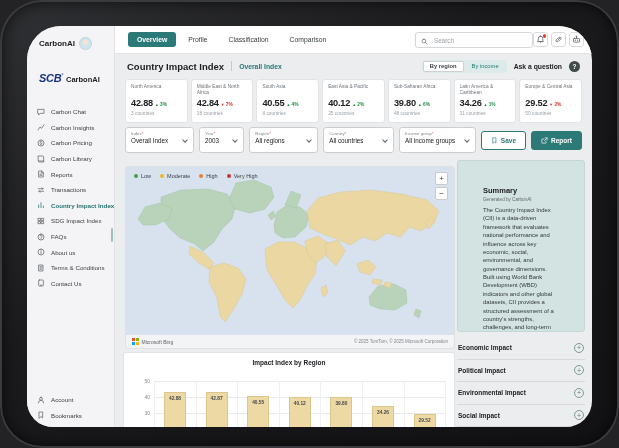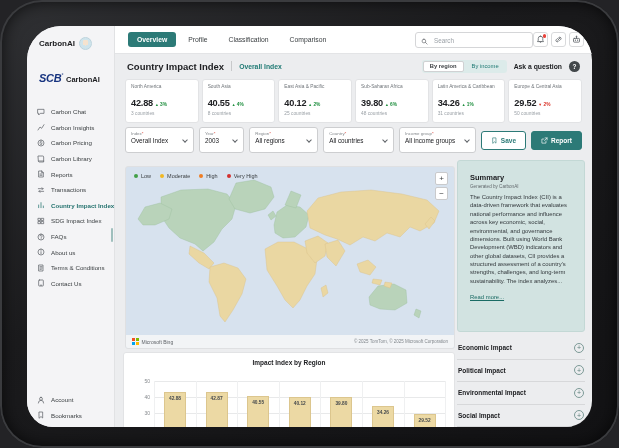--- a/index.html
+++ b/index.html
@@ -81,21 +81,21 @@
   .zoomers{position:absolute;top:5px;right:6px;display:flex;flex-direction:column;gap:2px;z-index:3;}
   .zbtn{width:13px;height:13px;background:#fff;border:1px solid #c9cacc;border-radius:2px;font-size:8px;color:#3c4043;display:flex;align-items:center;justify-content:center;}
   .attr{position:absolute;bottom:0;left:0;right:0;height:13px;background:rgba(244,245,246,.92);display:flex;align-items:center;justify-content:space-between;padding:0 6px;z-index:3;}
   .ms{display:flex;align-items:center;gap:3px;}
   .ms-logo{display:grid;grid-template-columns:3px 3px;grid-template-rows:3px 3px;gap:.5px;}
   .ms-sq{width:3px;height:3px;}
   .ms-txt{font-size:5px;color:#5f6368;}
   .attr-right{font-size:4.5px;color:#80868b;}
   
   .rp{position:absolute;left:342px;top:134px;width:128px;bottom:0;}
-  .summary{background:#d2e3e1;border:1px solid #c3d8d5;border-radius:3px;padding:12px;height:172px;overflow:hidden;}
+  .summary{background:#d2e3e1;border:1px solid #c3d8d5;border-radius:3px;padding:25px;height:172px;overflow:hidden;}
   .sum-title{font-size:7.5px;font-weight:700;color:#202124;}
   .sum-sub{font-size:4.6px;color:#63696d;margin:2px 0 4px;}
   .sum-body{font-size:5.9px;line-height:1.42;color:#33383c;}
   .read-more{display:inline-block;font-size:5.9px;color:#1a6b64;text-decoration:underline;margin-top:5px;}
   .acc{margin-top:5px;}
   .acc-item{height:22.5px;display:flex;align-items:center;justify-content:space-between;border-bottom:1px solid #d7d8da;padding:0 1px;}
   .acc-lbl{font-size:6.5px;font-weight:700;color:#202124;}
   .acc-plus{width:10px;height:10px;border:1px solid #7d9a97;border-radius:50%;color:#5d807c;font-size:7px;line-height:1;display:flex;align-items:center;justify-content:center;}
   
   .chart-panel{position:absolute;left:8px;top:326px;width:332px;height:110px;background:#fff;border:1px solid #e2e3e5;border-radius:3px;overflow:hidden;}
@@ -291,20 +291,28 @@
       </div>
 
       <div class="cards" id="cards-host">
           <div class="card">
             <div class="card-region">North America</div>
             <div class="card-vrow">
               <span class="card-val">42.88</span>
               <span class="card-chg chg-up"><span class="arr">▲</span> 3%</span>
             </div>
             <div class="card-cty">3 countries</div>
+          </div>
+          <div class="card">
+            <div class="card-region">Middle East &amp; North Africa</div>
+            <div class="card-vrow">
+              <span class="card-val">42.84</span>
+              <span class="card-chg chg-down"><span class="arr">▼</span> 7%</span>
+            </div>
+            <div class="card-cty">18 countries</div>
           </div>
           <div class="card">
             <div class="card-region">South Asia</div>
             <div class="card-vrow">
               <span class="card-val">40.55</span>
               <span class="card-chg chg-up"><span class="arr">▲</span> 4%</span>
             </div>
             <div class="card-cty">8 countries</div>
           </div>
           <div class="card">

